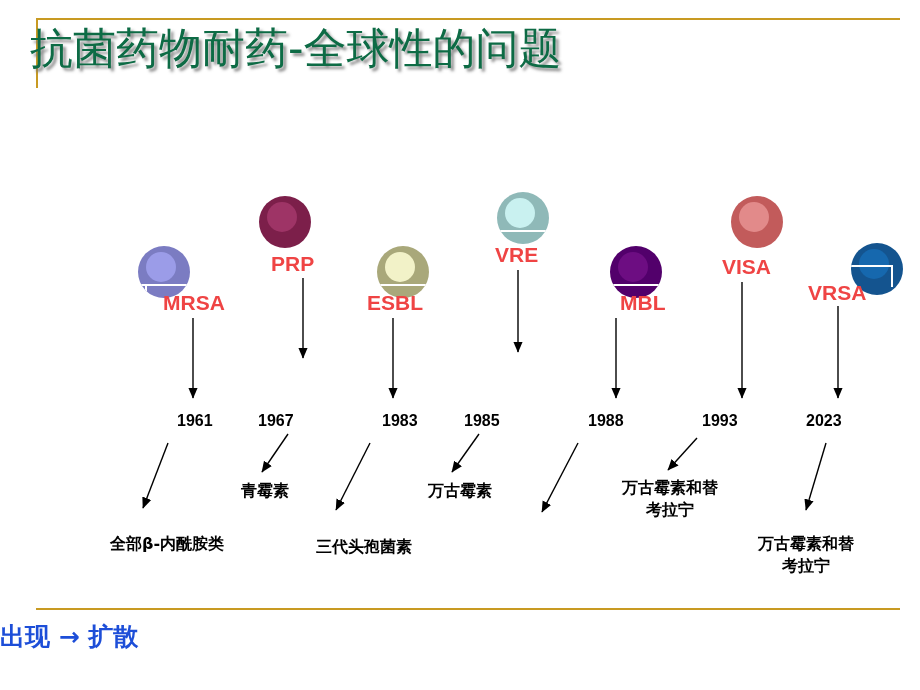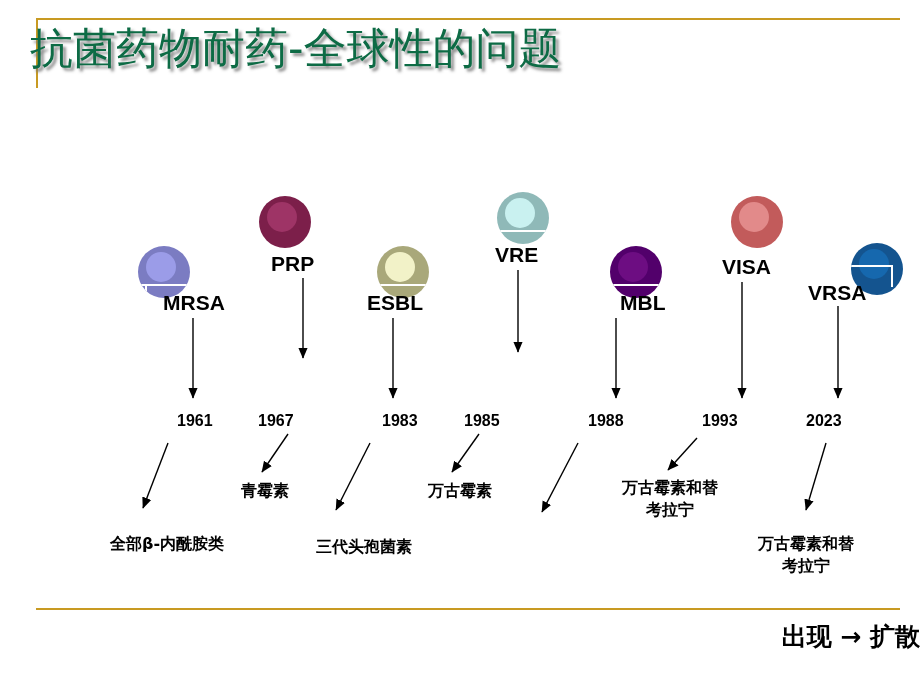--- a/index.html
+++ b/index.html
@@ -75,21 +75,21 @@
     position: absolute;
     background: #ffffff;
   }
 
   
   .acronym {
     position: absolute;
     font-family: "Liberation Sans", "DejaVu Sans", sans-serif;
     font-size: 21px;
     font-weight: bold;
-    color: #000000;
+    color: #ef4444;
     white-space: nowrap;
   }
 
   
   .year {
     position: absolute;
     font-family: "Liberation Sans", "DejaVu Sans", sans-serif;
     font-size: 16px;
     font-weight: bold;
     color: #000000;
@@ -108,25 +108,25 @@
   }
   .drug.center { text-align: center; }
   .drug.left { text-align: left; }
 
   
   #footer-text {
     position: absolute;
     left: 0;
     top: 620px;
     width: 920px;
-    text-align: right;
+    text-align: left;
     font-family: "DejaVu Sans", "Liberation Sans", sans-serif;
     font-size: 25px;
     font-weight: bold;
-    color: #000000;
+    color: #1d4ed8;
   }
 
   
   #arrow-layer {
     position: absolute;
     left: 0;
     top: 0;
     width: 920px;
     height: 690px;
     pointer-events: none;

